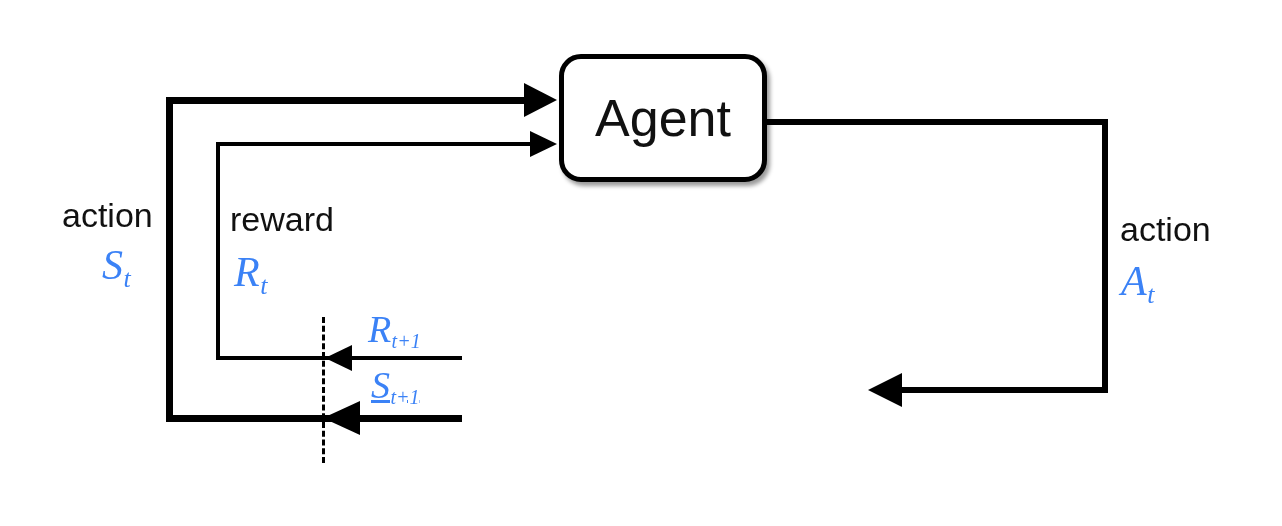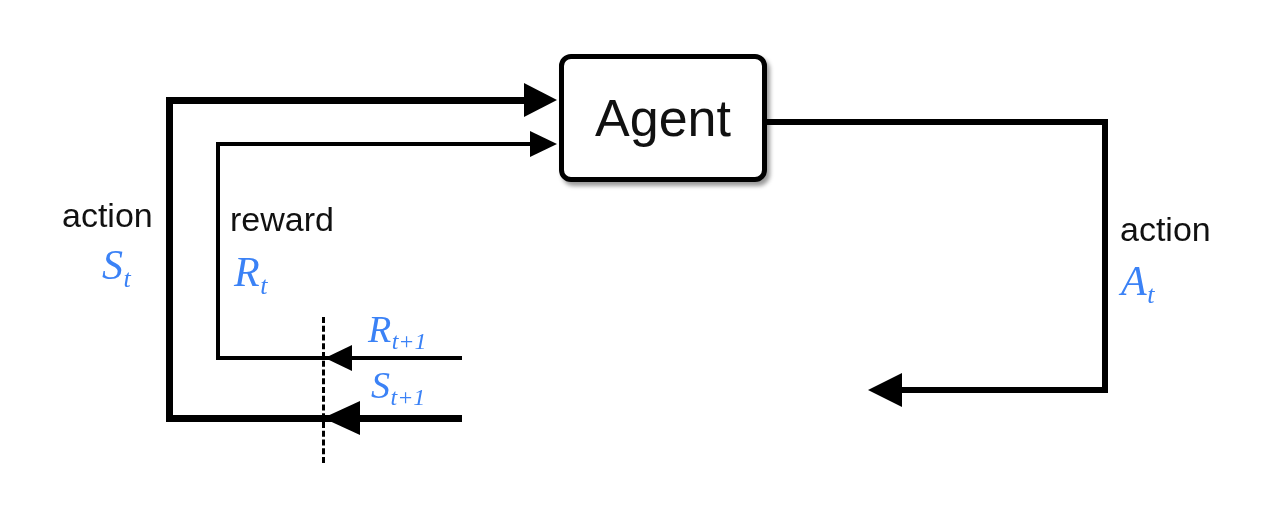--- a/index.html
+++ b/index.html
@@ -14,21 +14,21 @@
     background: #ffffff;
     overflow: hidden;
     font-family: "Liberation Sans", sans-serif;
   }
   
   .node-box {
     position: absolute;
     box-sizing: border-box;
     background: #ffffff;
     border: 5px solid #000000;
-    border-radius: 12px;
+    border-radius: 22px;
     box-shadow: 3px 4px 4px rgba(0,0,0,0.40);
     display: flex;
     align-items: center;
     justify-content: center;
     color: #111111;
   }
   .agent-box {
     left: 559px; top: 54px;
     width: 208px; height: 128px;
     font-size: 52px;
@@ -113,29 +113,29 @@
     white-space: nowrap;
     line-height: 1;
   }
   .math .sub {
     font-size: 26px;
     position: relative;
     top: 0.30em;
     left: 0.02em;
   }
   .math-small { font-size: 38px; }
-  .math-small .sub { font-size: 24px; }
+  .math-small .sub { font-size: 20px; }
   .lbl-state-word  { left: 62px;   top: 196px; }
   .lbl-state-sym   { left: 102px;  top: 244px; }
   .lbl-reward-word { left: 230px;  top: 200px; }
   .lbl-reward-sym  { left: 234px;  top: 251px; }
   .lbl-action-word { left: 1120px; top: 210px; }
   .lbl-action-sym  { left: 1121px; top: 260px; text-align: right; }
   .lbl-next-reward { left: 368px;  top: 310px; }
-  .lbl-next-state  { left: 371px;  top: 366px; }
+  .lbl-next-state  { left: 371px;  top: 366px; text-decoration: underline; }
 </style>
 </head>
 <body>
 
 <div class="stage">
 
   <div class="line state-top-h"></div>
   <div class="line state-vert"></div>
   <div class="line next-state-h"></div>
   <div class="arrow arrow-right-state"></div>

